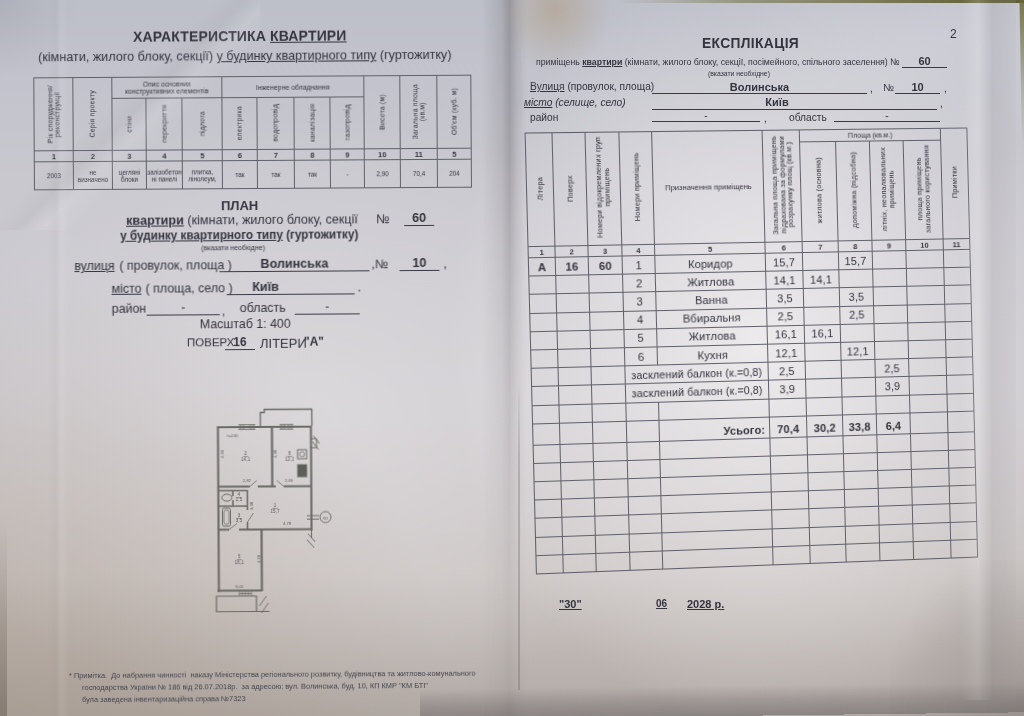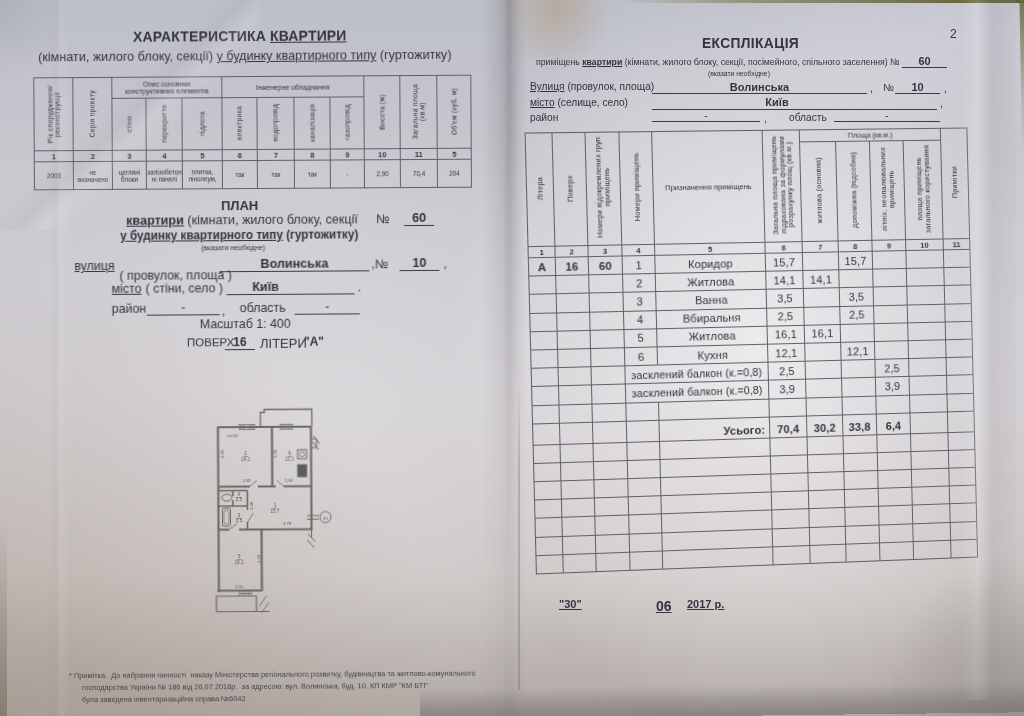--- a/index.html
+++ b/index.html
@@ -101,28 +101,28 @@
       </table>
 
     <div class="abs b" style="left:222px;top:198px;font-size:13px;">ПЛАН</div>
     <div class="abs" style="left:127px;top:213px;font-size:12.6px;white-space:nowrap;"><span class="b u">квартири</span> (кімнати, жилого блоку, секції</div>
     <div class="abs" style="left:377px;top:213px;font-size:12.6px;">№</div>
     <div class="abs b" style="left:405px;top:212px;font-size:12.6px;border-bottom:1px solid #3a3a46;width:30px;text-align:center;">60</div>
     <div class="abs b" style="left:121px;top:228px;font-size:12.2px;white-space:nowrap;transform:scaleX(0.96);transform-origin:0 0;"><span class="u">у будинку квартирного типу</span> (гуртожитку)</div>
     <div class="abs" style="left:202px;top:244px;font-size:7px;">(вказати необхідне)</div>
 
     <div class="abs u" style="left:75px;top:258px;font-size:12.4px;white-space:nowrap;">вулиця</div>
-    <div class="abs" style="left:120px;top:268px;font-size:12.4px;white-space:nowrap;">( провулок, площа )</div>
+    <div class="abs" style="left:120px;top:258px;font-size:12.4px;white-space:nowrap;">( провулок, площа )</div>
     <div class="abs b" style="left:220px;top:257px;width:150px;text-align:center;font-size:12.6px;border-bottom:1.2px solid #3a3a46;">Волинська</div>
     <div class="abs" style="left:372px;top:258px;font-size:12.4px;">,№</div>
     <div class="abs b" style="left:400px;top:257px;width:40px;text-align:center;font-size:12.6px;border-bottom:1.2px solid #3a3a46;">10</div>
     <div class="abs" style="left:444px;top:258px;font-size:12.4px;">,</div>
 
     <div class="abs u" style="left:112px;top:281px;font-size:12.4px;">місто</div>
-    <div class="abs" style="left:146px;top:281px;font-size:12.4px;white-space:nowrap;">( стіни, село )</div>
+    <div class="abs" style="left:146px;top:281px;font-size:12.4px;white-space:nowrap;">( площа, село )</div>
     <div class="abs" style="left:227px;top:280px;width:128px;height:14px;border-bottom:1.2px solid #3a3a46;"></div>
     <div class="abs b" style="left:236px;top:280px;width:60px;text-align:center;font-size:12.6px;">Київ</div>
     <div class="abs" style="left:358px;top:281px;font-size:12.4px;">.</div>
 
     <div class="abs" style="left:112px;top:301px;font-size:12.4px;">район</div>
     <div class="abs" style="left:147px;top:300px;width:73px;text-align:center;font-size:12.4px;border-bottom:1.2px solid #3a3a46;">-</div>
     <div class="abs" style="left:222px;top:304px;font-size:12.4px;">,</div>
     <div class="abs" style="left:240px;top:301px;font-size:12.4px;">область</div>
     <div class="abs" style="left:295px;top:300px;width:65px;text-align:center;font-size:12.4px;border-bottom:1.2px solid #3a3a46;">-</div>
 
@@ -207,38 +207,38 @@
           <text x="-56" y="76">4,36</text>
           <text x="-108" y="52">3,38</text>
           <text x="-161" y="59">4,90</text>
         </g>
         <text x="124.5" y="121.5" font-size="4">60</text>
       </g>
     </svg>
 
     <div class="abs" style="left:67px;top:670px;font-size:7.4px;color:#44444e;white-space:nowrap;">* Примітка.&nbsp;&nbsp;До набрання чинності&nbsp; наказу Міністерства регіонального розвитку, будівництва та житлово-комунального</div>
     <div class="abs" style="left:80px;top:682px;font-size:7.4px;color:#44444e;white-space:nowrap;">господарства України № 186 від 26.07.2018р.&nbsp; за адресою: вул. Волинська, буд. 10, КП КМР "КМ БТІ"</div>
-    <div class="abs" style="left:80px;top:694px;font-size:7.4px;color:#44444e;white-space:nowrap;">була заведена інвентаризаційна справа №6042</div>
+    <div class="abs" style="left:80px;top:694px;font-size:7.4px;color:#44444e;white-space:nowrap;">була заведена інвентаризаційна справа №7323</div>
   </div>
 
   <div id="R">
     <div class="abs" style="left:438px;top:27px;font-size:12px;">2</div>
     <div class="abs b" style="left:190px;top:34px;font-size:15px;letter-spacing:0.4px;white-space:nowrap;transform:scaleX(0.92);transform-origin:0 0;">ЕКСПЛІКАЦІЯ</div>
     <div class="abs" style="left:24px;top:57px;font-size:9.3px;white-space:nowrap;transform:scaleX(0.94);transform-origin:0 0;">приміщень <span class="b u">квартири</span> (кімнати, жилого блоку, секції, посімейного, спільного заселення) №</div>
     <div class="abs b" style="left:390px;top:55px;width:45px;text-align:center;font-size:11px;border-bottom:1.2px solid #3a3a46;">60</div>
     <div class="abs" style="left:196px;top:70px;font-size:6.8px;">(вказати необхідне)</div>
 
     <div class="abs" style="left:18px;top:81px;font-size:10.2px;white-space:nowrap;"><span class="u">Вулиця</span> (провулок, площа)</div>
     <div class="abs b" style="left:140px;top:81px;width:215px;text-align:center;font-size:11px;border-bottom:1.2px solid #3a3a46;">Волинська</div>
     <div class="abs" style="left:358px;top:83px;font-size:10.2px;">,</div>
     <div class="abs" style="left:371px;top:82px;font-size:10.2px;">№</div>
     <div class="abs b" style="left:383px;top:81px;width:45px;text-align:center;font-size:11px;border-bottom:1.2px solid #3a3a46;">10</div>
     <div class="abs" style="left:432px;top:83px;font-size:10.2px;">,</div>
 
-    <div class="abs" style="left:18px;top:97px;font-size:10.2px;white-space:nowrap;"><span class="u">місто</span> (селище, село)</div>
+    <div class="abs" style="left:12px;top:97px;font-size:10.2px;white-space:nowrap;font-style:italic;"><span class="u">місто</span> (селище, село)</div>
     <div class="abs" style="left:140px;top:96px;width:285px;height:13px;border-bottom:1.2px solid #3a3a46;"></div>
     <div class="abs b" style="left:240px;top:96px;width:50px;text-align:center;font-size:11px;">Київ</div>
     <div class="abs" style="left:428px;top:98px;font-size:10.2px;">,</div>
 
     <div class="abs" style="left:18px;top:112px;font-size:10.2px;">район</div>
     <div class="abs" style="left:140px;top:110px;width:108px;text-align:center;font-size:10.2px;border-bottom:1.2px solid #3a3a46;">-</div>
     <div class="abs" style="left:252px;top:113px;font-size:10.2px;">,</div>
     <div class="abs" style="left:277px;top:112px;font-size:10.2px;">область</div>
     <div class="abs" style="left:322px;top:110px;width:106px;text-align:center;font-size:10.2px;border-bottom:1.2px solid #3a3a46;">-</div>
 
@@ -502,22 +502,22 @@
             <td></td>
             <td></td>
             <td></td>
             <td></td>
             <td></td>
           </tr>
     </tbody>
       </table>
 
     <div class="abs b u" style="left:47px;top:598px;font-size:11px;">"30"</div>
-    <div class="abs b u" style="left:116px;top:598px;font-size:14px;padding-left:28px;">06</div>
-    <div class="abs b u" style="left:175px;top:598px;font-size:11px;">2017 р.</div>
+    <div class="abs b u" style="left:116px;top:598px;font-size:10px;padding-left:28px;">06</div>
+    <div class="abs b u" style="left:175px;top:598px;font-size:11px;">2028 р.</div>
   </div>
 
   <div class="abs" style="left:620px;top:0;width:404px;height:3px;background:linear-gradient(90deg, rgba(111,111,64,0) 0%, rgba(111,111,64,0.55) 30%, rgba(98,98,55,0.95) 85%, #5e5e34 100%);"></div>
   <div class="abs" style="left:1014px;top:0;width:10px;height:150px;background:linear-gradient(180deg, rgba(104,104,58,0.85) 0%, rgba(104,104,58,0.25) 60%, rgba(104,104,58,0) 100%);clip-path:polygon(55% 0,100% 0,100% 100%,80% 100%);"></div>
 
   <div class="abs" style="left:482px;top:0;width:44px;height:716px;background:linear-gradient(90deg, rgba(100,94,98,0) 0%, rgba(100,94,98,0.20) 45%, rgba(92,88,94,0.38) 62%, rgba(120,114,118,0.20) 80%, rgba(0,0,0,0) 100%);-webkit-mask-image:linear-gradient(180deg, rgba(0,0,0,1) 0%, rgba(0,0,0,0.9) 22%, rgba(0,0,0,0.6) 45%, rgba(0,0,0,0.4) 65%, rgba(0,0,0,0.18) 85%, rgba(0,0,0,0.3) 100%);mask-image:linear-gradient(180deg, rgba(0,0,0,1) 0%, rgba(0,0,0,0.9) 22%, rgba(0,0,0,0.6) 45%, rgba(0,0,0,0.4) 65%, rgba(0,0,0,0.18) 85%, rgba(0,0,0,0.3) 100%);"></div>
 
   <div class="abs" style="left:500px;top:0;width:110px;height:90px;background:radial-gradient(ellipse 55px 60px at 50% 10%, rgba(170,145,110,0.45), rgba(170,145,110,0) 100%);"></div>
 
   <div class="abs" style="left:48px;top:0;width:22px;height:716px;background:linear-gradient(90deg, rgba(0,0,0,0) 0%, rgba(130,126,132,0.06) 35%, rgba(255,255,255,0.08) 60%, rgba(0,0,0,0) 100%);"></div>

